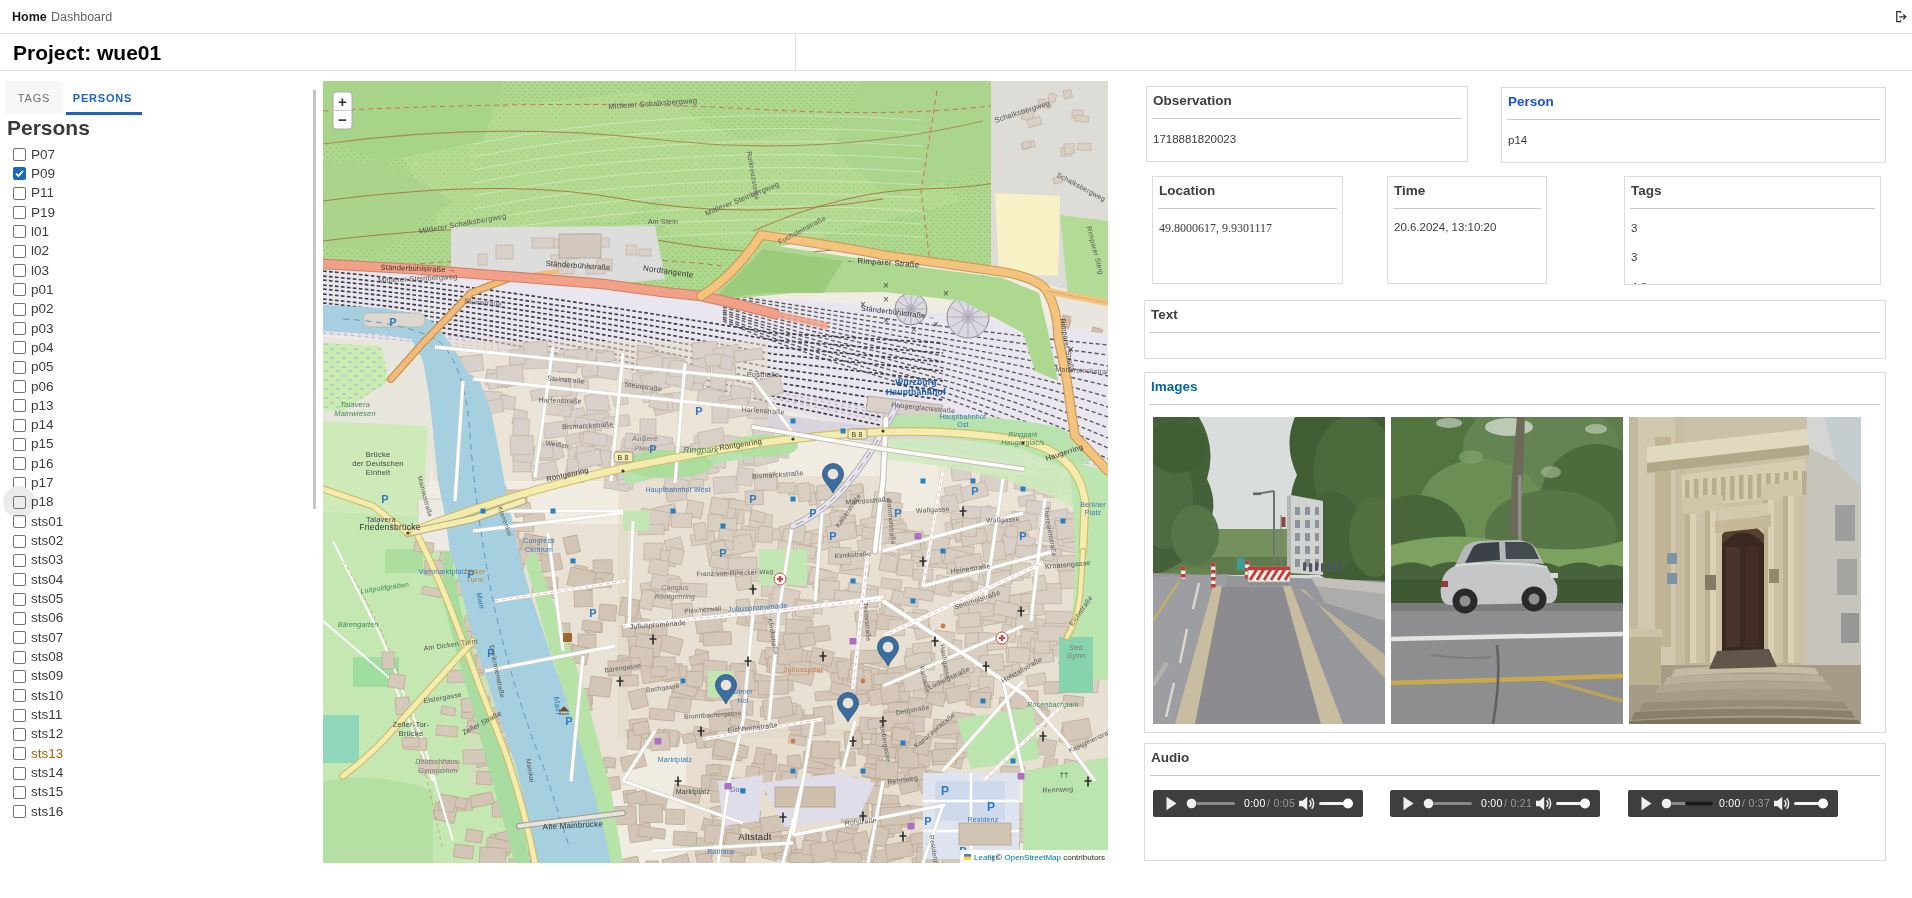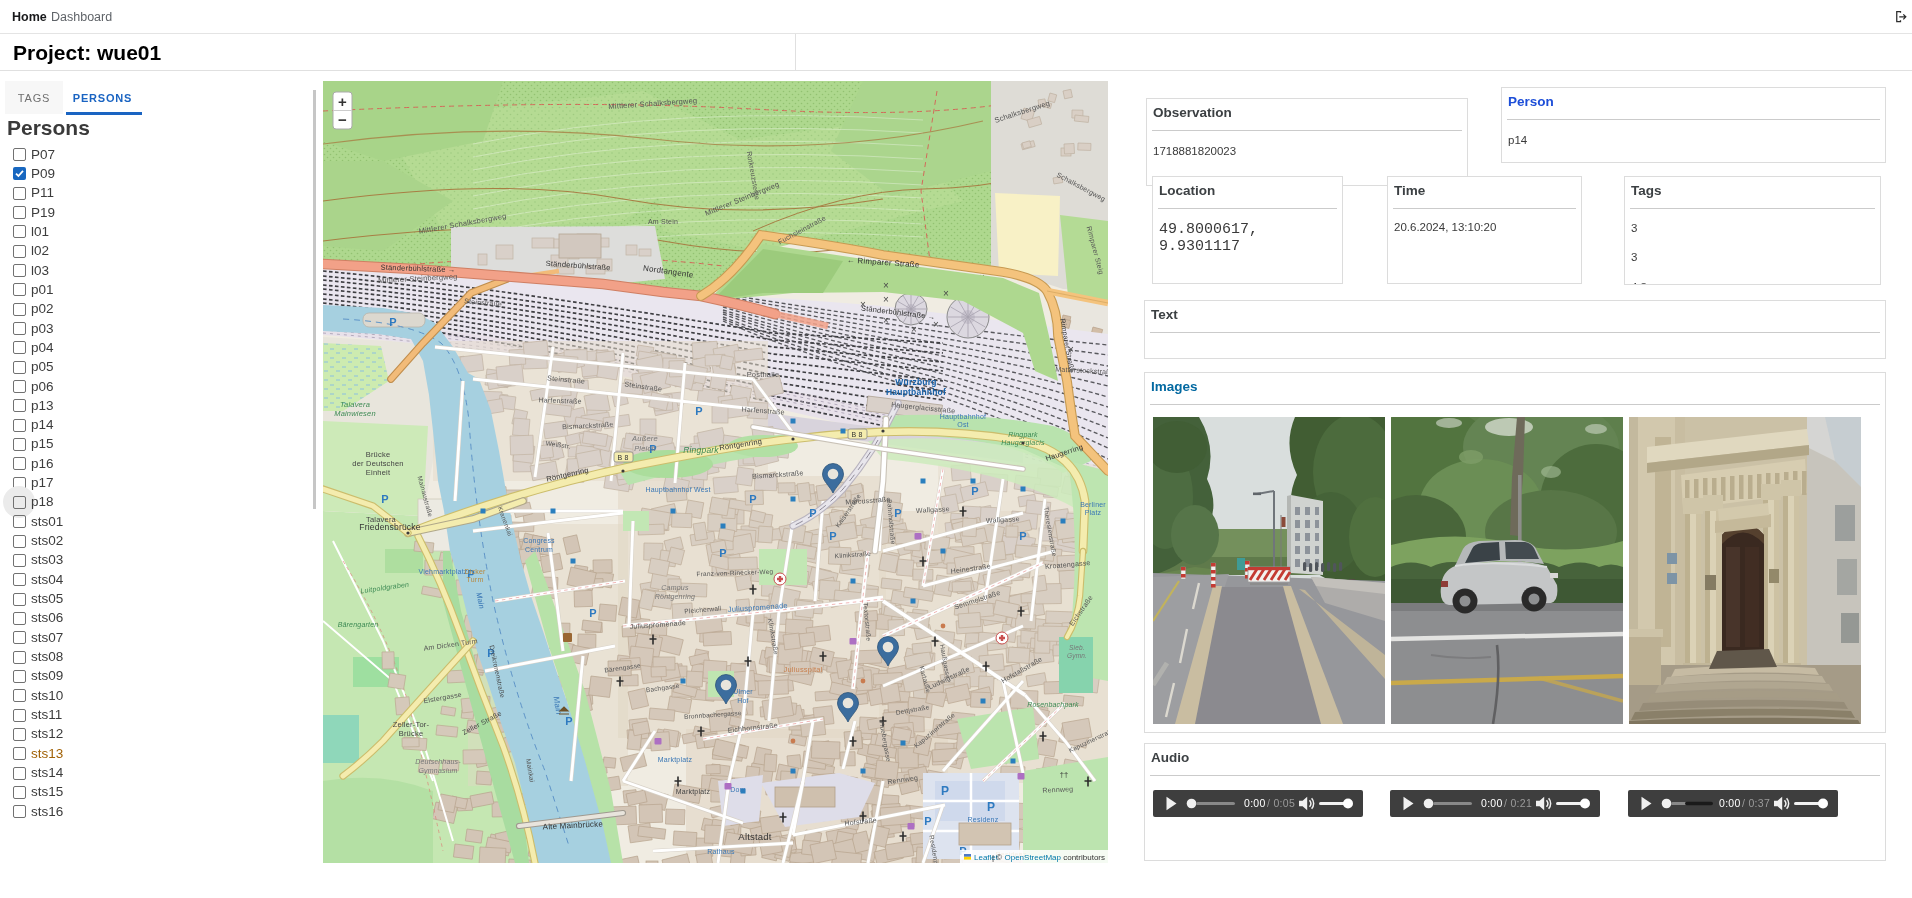--- a/index.html
+++ b/index.html
@@ -1564,36 +1564,36 @@
         <text x="19.5" y="44" font-size="15" font-weight="bold" fill="#333" text-anchor="middle" font-family="Liberation Sans">−</text>
       </g>
       <rect x="637" y="769" width="148" height="13" fill="#ffffff" opacity="0.85"></rect>
       <rect x="641" y="773" width="7" height="2.8" fill="#4e7ac7"></rect>
       <rect x="641" y="775.8" width="7" height="2.8" fill="#ffd500"></rect>
       <text x="651" y="779" font-size="8" fill="#0078a8" font-family="Liberation Sans">Leaflet</text>
       <text x="782" y="779" font-size="8" fill="#333" font-family="Liberation Sans" text-anchor="end">| © <tspan fill="#0078a8">OpenStreetMap</tspan> contributors</text>
     </svg>
 </div>
 
-<div style="position:absolute;left:1146px;top:98px;width:322px;height:88px;border:1px solid #dcdcdc;background:#fff;box-sizing:border-box;">
+<div style="position:absolute;left:1146px;top:86px;width:322px;height:76px;border:1px solid #dcdcdc;background:#fff;box-sizing:border-box;">
     <div style="position:absolute;left:6px;top:6px;font-size:13.5px;font-weight:bold;color:#3c4043;font-family:'Liberation Sans',sans-serif">Observation</div>
     <div style="position:absolute;left:5px;right:5px;top:31px;border-bottom:1px solid #cbcbcb"></div>
     <div style="position:absolute;left:6px;top:46px;font-size:11.5px;color:#3a3a3a;font-family:'Liberation Sans',sans-serif">1718881820023</div>
   </div>
 <div style="position:absolute;left:1501px;top:87px;width:385px;height:76px;border:1px solid #dcdcdc;background:#fff;box-sizing:border-box;">
     <div style="position:absolute;left:6px;top:6px;font-size:13.5px;font-weight:bold;color:#1d4ed8;font-family:'Liberation Sans',sans-serif">Person</div>
     <div style="position:absolute;left:5px;right:5px;top:31px;border-bottom:1px solid #cbcbcb"></div>
     <div style="position:absolute;left:6px;top:46px;font-size:11.5px;color:#3a3a3a;font-family:'Liberation Sans',sans-serif">p14</div>
   </div>
 <div style="position:absolute;left:1152px;top:176px;width:191px;height:108px;border:1px solid #dcdcdc;background:#fff;box-sizing:border-box;">
     <div style="position:absolute;left:6px;top:6px;font-size:13.5px;font-weight:bold;color:#3c4043;font-family:'Liberation Sans',sans-serif">Location</div>
     <div style="position:absolute;left:5px;right:5px;top:31px;border-bottom:1px solid #cbcbcb"></div>
-    <div style="position:absolute;left:6px;top:44px;font-size:15px;color:#3a3a3a;font-family:Liberation Mono, monospace">49.8000617, 9.9301117</div>
+    <div style="position:absolute;left:6px;top:44px;font-size:12px;color:#3a3a3a;font-family:Liberation Serif, serif">49.8000617, 9.9301117</div>
   </div>
-<div style="position:absolute;left:1387px;top:176px;width:195px;height:108px;border:1px solid #dcdcdc;background:#fff;box-sizing:border-box;">
+<div style="position:absolute;left:1387px;top:176px;width:160px;height:108px;border:1px solid #dcdcdc;background:#fff;box-sizing:border-box;">
     <div style="position:absolute;left:6px;top:6px;font-size:13.5px;font-weight:bold;color:#3c4043;font-family:'Liberation Sans',sans-serif">Time</div>
     <div style="position:absolute;left:5px;right:5px;top:31px;border-bottom:1px solid #cbcbcb"></div>
     <div style="position:absolute;left:6px;top:44px;font-size:11.5px;color:#3a3a3a;font-family:'Liberation Sans',sans-serif">20.6.2024, 13:10:20</div>
   </div>
 <div style="position:absolute;left:1624px;top:176px;width:257px;height:109px;border:1px solid #dcdcdc;background:#fff;box-sizing:border-box;overflow:hidden;">
     <div style="position:absolute;left:6px;top:6px;font-size:13.5px;font-weight:bold;color:#3c4043;font-family:'Liberation Sans',sans-serif">Tags</div>
     <div style="position:absolute;left:5px;right:5px;top:31px;border-bottom:1px solid #cbcbcb"></div>
     <div style="position:absolute;left:6px;top:45px;font-size:11.5px;color:#3a3a3a;font-family:'Liberation Sans',sans-serif">3</div>
     <div style="position:absolute;left:6px;top:74px;font-size:11.5px;color:#3a3a3a;font-family:'Liberation Sans',sans-serif">3</div>
     <div style="position:absolute;left:6px;top:104px;font-size:11.5px;color:#3a3a3a;font-family:'Liberation Sans',sans-serif">4 3</div>

